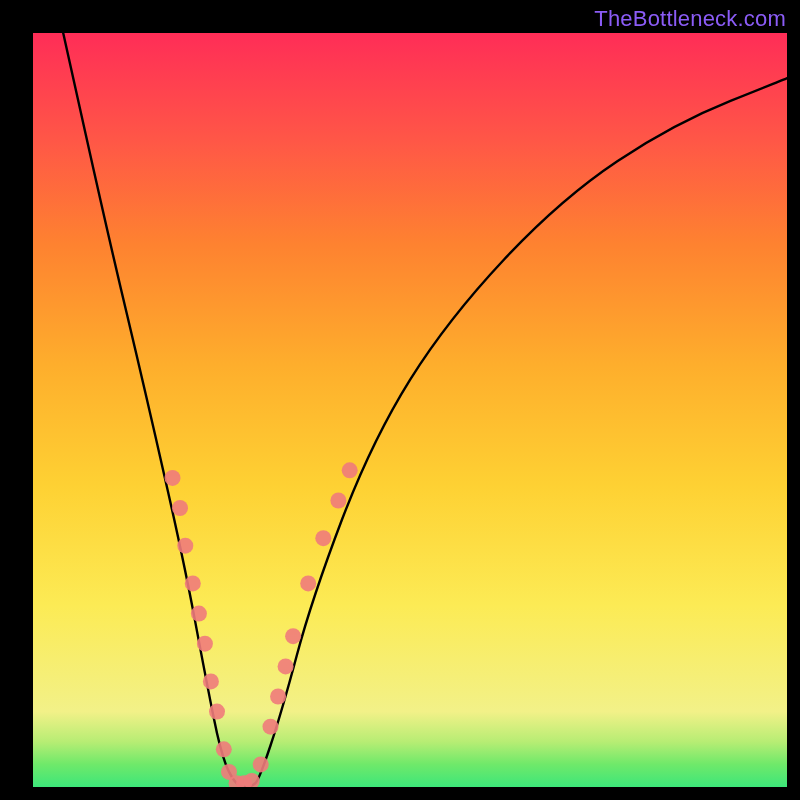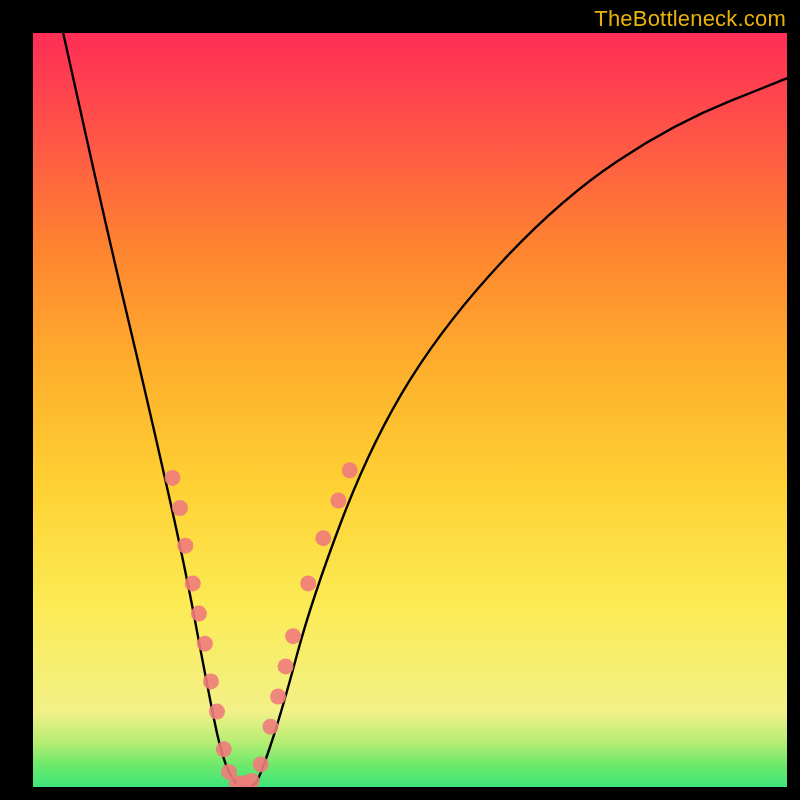--- a/index.html
+++ b/index.html
@@ -36,21 +36,21 @@
       #feae2c 56%,
       #fe8230 72%,
       #ff5647 86%,
       #ff2d57 100%
     );
   }
   .watermark {
     position: absolute;
     top: 6px;
     right: 14px;
-    color: #eab308;
+    color: #8b5cf6;
     font-size: 22px;
     font-weight: 500;
     letter-spacing: 0.2px;
   }
   svg.curve {
     position: absolute;
     left: 0;
     top: 0;
     width: 754px;
     height: 754px;

